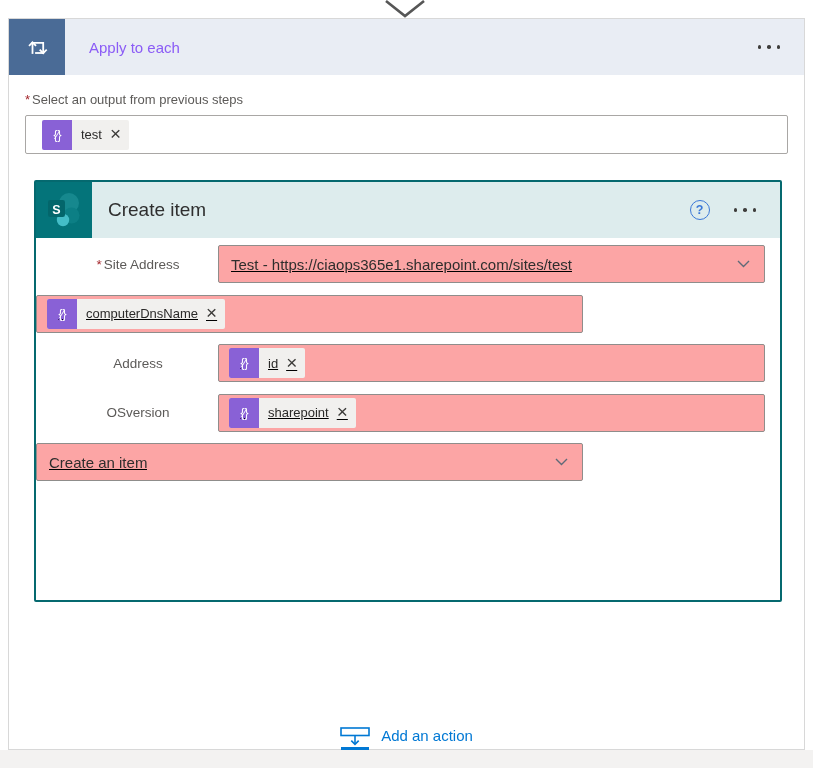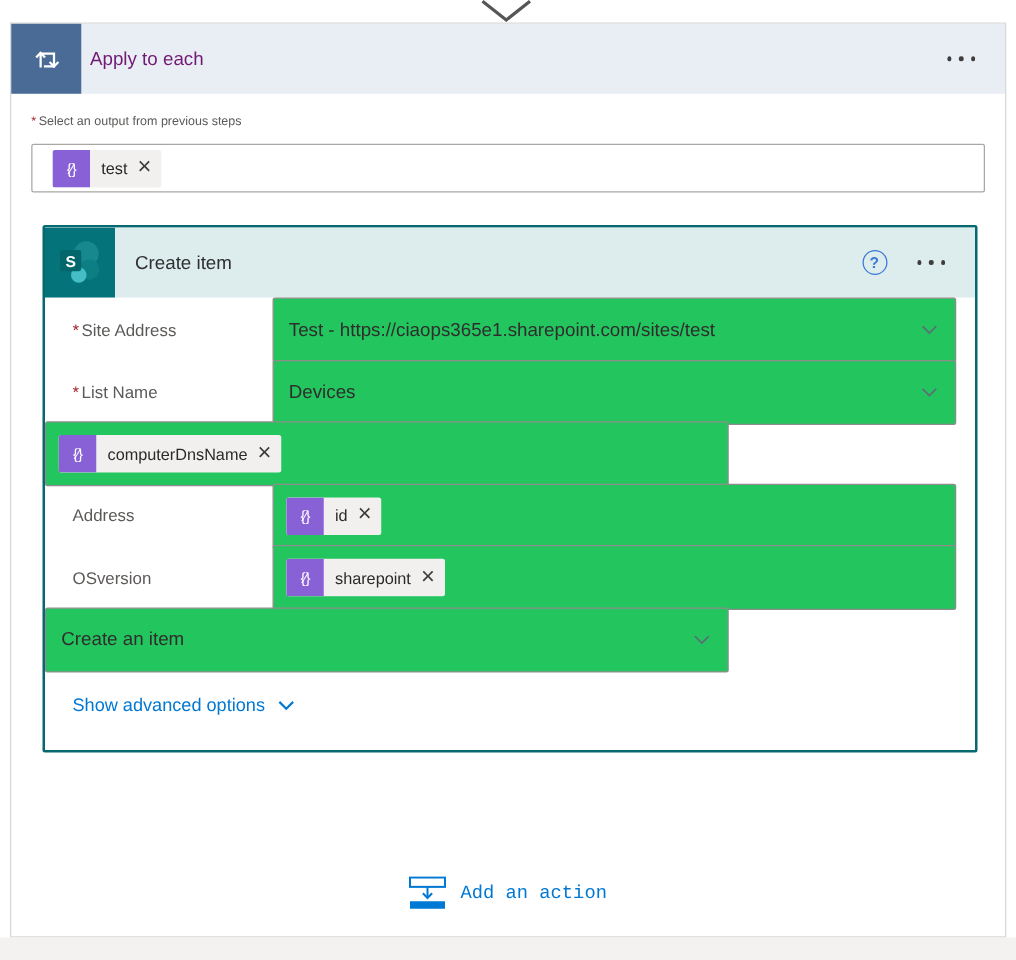--- a/index.html
+++ b/index.html
@@ -9,69 +9,69 @@
 
   
   .top-arrow { position:absolute; left:383px; top:0; }
 
   
   .scope-card { position:absolute; left:8px; top:18px; width:797px; height:732px;
                 background:#ffffff; border:1px solid #d8d8d8; }
   .scope-header { display:flex; align-items:center; height:56px; background:#e9edf4; cursor:pointer; }
   .scope-icon { width:56px; height:56px; background:#4a6b96; flex:0 0 56px;
                 display:flex; align-items:center; justify-content:center; }
-  .scope-title { margin-left:7px; font-size:15px; color:#701a75; }
+  .scope-title { margin-left:24px; font-size:15px; color:#8b5cf6; }
   .menu-dots { margin-left:auto; margin-right:24px; display:flex; gap:6px; padding:6px 0; cursor:pointer; }
   .menu-dots i { width:3.5px; height:3.5px; border-radius:50%; background:#3e3d3b; display:block; }
 
   
-  .loop-label { position:absolute; left:16px; top:73px; font-size:10px; color:#5c5a58; }
+  .loop-label { position:absolute; left:16px; top:73px; font-size:13px; color:#5c5a58; }
   .req { color:#a4262c; margin-right:2px; }
   .loop-input { position:absolute; left:16px; top:96px; width:763px; height:39px;
                 background:#fff; border:1px solid #a9a7a5; border-radius:2px;
                 display:flex; align-items:center; padding-left:16px; }
 
   
   .token { display:inline-flex; align-items:center; background:#f1f0ee; height:30px;
            border-radius:2px; overflow:hidden; cursor:pointer; }
   .tok-ic { width:30px; height:30px; background:#8961d6; color:#fff; display:flex;
             align-items:center; justify-content:center; font-size:12px; letter-spacing:-1px; flex:0 0 30px; }
   .tok-label { padding:0 6px 0 9px; font-size:13px; color:#2b2a29; white-space:nowrap; }
   .tok-x { font-size:19px; line-height:1; color:#3c3b39; padding:0 8px 2px 2px; cursor:pointer; }
 
   
   .action-card { position:absolute; left:25px; top:161px; width:748px; height:422px;
                  background:#fff; border:2px solid #05696f; border-radius:2px; overflow:hidden; }
   .action-header { display:flex; align-items:center; height:56px; background:#ddeced; cursor:pointer; }
   .sp-icon { width:56px; height:56px; background:#04747a; flex:0 0 56px;
              display:flex; align-items:center; justify-content:center; }
-  .action-title { margin-left:16px; font-size:15px; color:#2f2f2f; }
+  .action-title { margin-left:16px; font-size:19px; color:#2f2f2f; }
   .help-btn { margin-left:auto; width:20px; height:20px; border:1.6px solid #3b78d7; border-radius:50%;
               color:#3b78d7; font-size:12.5px; font-weight:bold; display:flex; align-items:center;
               justify-content:center; cursor:pointer; }
   .action-header .menu-dots { margin-left:24px; }
 
   
   .form-body { padding:7px 0 0 0; display:flex; flex-direction:column; gap:11.5px; }
-  .frow { display:flex; align-items:center; height:38px; }
+  .frow { display:flex; align-items:center; height:38px;text-align:center; }
   .flabel { width:182px; padding-left:22px; font-size:13.5px; color:#5c5a58; flex:0 0 182px; }
-  .fctl { width:547px; height:52px; border:1px solid #8f8d8b; border-radius:2px; background:#22c55e;
-          display:flex; align-items:center; position:relative; }
+  .fctl { width:547px; height:38px; border:1px solid #8f8d8b; border-radius:2px; background:#fca5a5;
+          display:flex; align-items:center; position:relative;text-decoration:underline; }
   .select-ctl { cursor:pointer; }
   .selval { padding-left:12px; font-size:15px; color:#2f2e2d; white-space:nowrap; overflow:hidden; }
   .chev { position:absolute; right:14px; top:50%; transform:translateY(-50%); }
   .tok-holder { padding-left:10px; }
 
   
   .adv-link { margin:26px 0 0 22px; display:inline-flex; align-items:center; gap:10px;
               color:#0078d4; font-size:14.5px; cursor:pointer; width:max-content; }
 
   
-  .add-action { position:absolute; left:0; top:682px; width:100%; display:flex;
-                justify-content:center; align-items:center; gap:11px; cursor:pointer;font-family:Liberation Mono, monospace; }
+  .add-action { position:absolute; left:0; top:708px; width:100%; display:flex;
+                justify-content:center; gap:11px; cursor:pointer; }
   .add-action span { color:#0078d4; font-size:15px; }
 
   .bottom-strip { position:absolute; left:0; top:750px; width:813px; height:18px; background:#f3f2f1; }
 </style>
 </head>
 <body>
 
 <div id="canvas">
 
   <svg class="top-arrow" width="44" height="18" viewBox="0 0 44 18">
@@ -138,31 +138,20 @@
             <span class="req">*</span><span>Site Address</span>
           </div>
           <div class="fctl select-ctl">
             <span class="selval">Test - https://ciaops365e1.sharepoint.com/sites/test</span>
             <svg class="chev" width="13" height="8" viewBox="0 0 13 8">
               <path d="M1 1 L6.5 6.5 L12 1" fill="none" stroke="#5f6a78" stroke-width="1.4"></path>
             </svg>
           </div>
         </div>
 
-        <div class="frow">
-          <div class="flabel">
-            <span class="req">*</span><span>List Name</span>
-          </div>
-          <div class="fctl select-ctl">
-            <span class="selval">Devices</span>
-            <svg class="chev" width="13" height="8" viewBox="0 0 13 8">
-              <path d="M1 1 L6.5 6.5 L12 1" fill="none" stroke="#5f6a78" stroke-width="1.4"></path>
-            </svg>
-          </div>
-        </div>
 
         <div class="frow">
           <div class="fctl tok-holder">
             <span class="token">
               <span class="tok-ic">{∕}</span>
               <span class="tok-label">computerDnsName</span>
               <span class="tok-x">×</span>
             </span>
           </div>
         </div>
@@ -197,26 +186,20 @@
           <div class="fctl select-ctl">
             <span class="selval">Create an item</span>
             <svg class="chev" width="13" height="8" viewBox="0 0 13 8">
               <path d="M1 1 L6.5 6.5 L12 1" fill="none" stroke="#5f6a78" stroke-width="1.4"></path>
             </svg>
           </div>
         </div>
 
       </div>
 
-      <div class="adv-link">
-        <span>Show advanced options</span>
-        <svg width="14" height="9" viewBox="0 0 14 9">
-          <path d="M1.5 1.5 L7 7 L12.5 1.5" fill="none" stroke="#0078d4" stroke-width="1.7"></path>
-        </svg>
-      </div>
 
     </div>
 
     <div class="add-action">
       <svg width="30" height="27" viewBox="0 0 30 27">
         <rect x="1" y="1" width="28" height="7.5" fill="#ffffff" stroke="#0078d4" stroke-width="1.6"></rect>
         <path d="M15 8.5 V17" stroke="#0078d4" stroke-width="1.6" fill="none"></path>
         <path d="M11.3 13.6 L15 17.4 L18.7 13.6" stroke="#0078d4" stroke-width="1.6" fill="none"></path>
         <rect x="1" y="20" width="28" height="6" fill="#0078d4"></rect>
       </svg>

